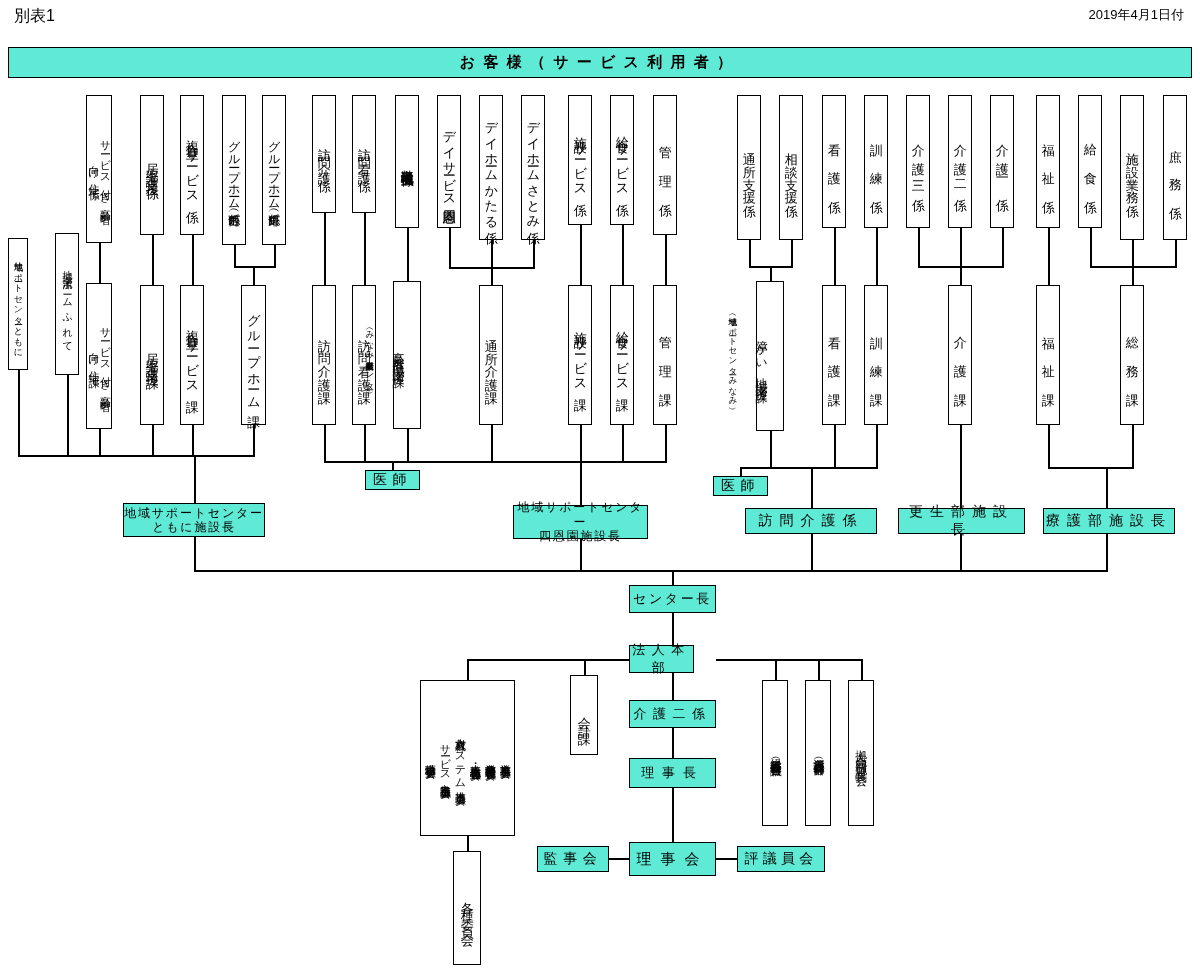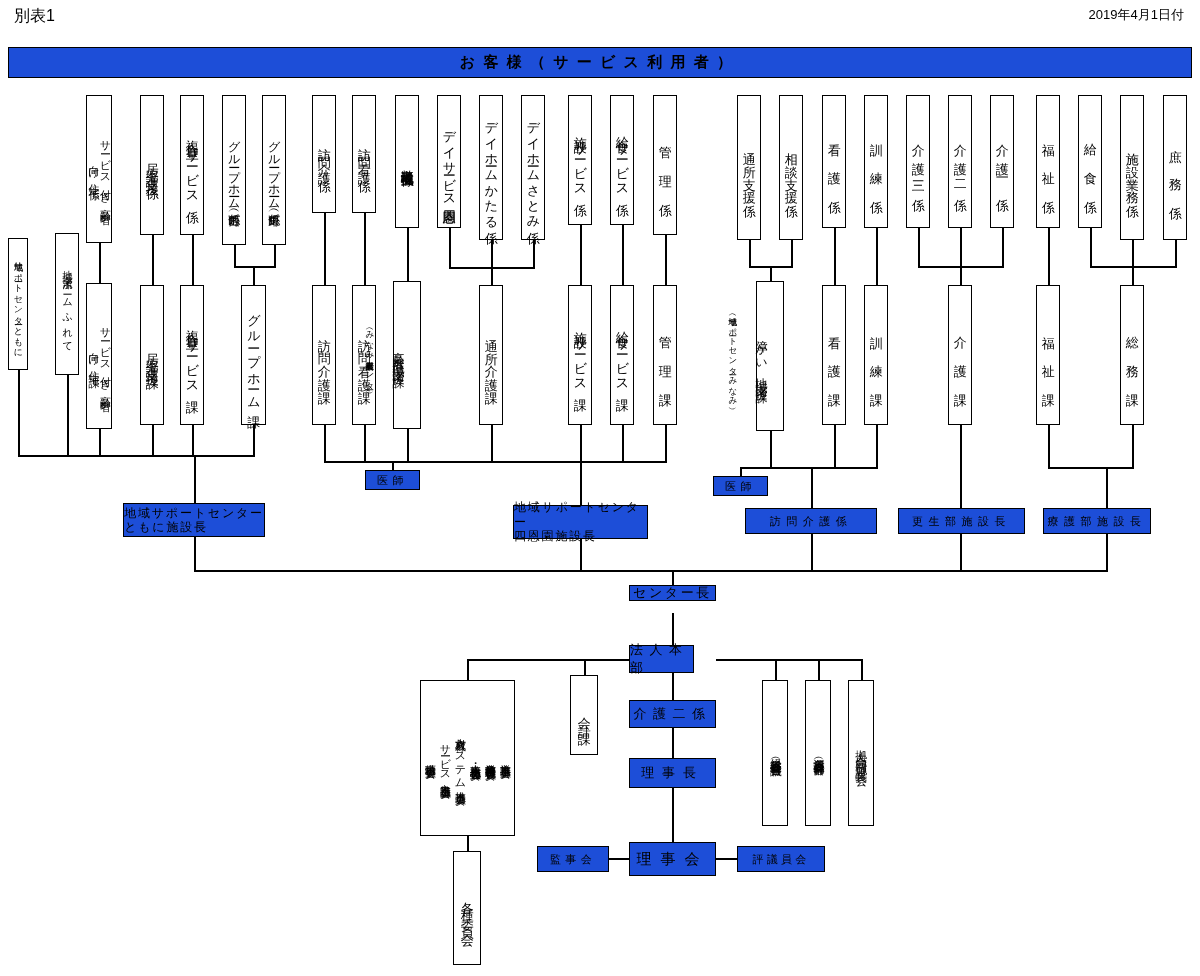--- a/index.html
+++ b/index.html
@@ -4,30 +4,30 @@
 <style>
   html,body{margin:0;padding:0;background:#fff}
   #chart{position:relative;width:1200px;height:976px;background:#fff;color:#000;
          font-family:"Liberation Sans","DejaVu Sans",sans-serif;overflow:hidden}
   .lbl{position:absolute;font-size:16px;white-space:nowrap}
   
   .vb{position:absolute;box-sizing:border-box;border:1.5px solid #000;background:#fff;
       writing-mode:vertical-rl;text-orientation:mixed;display:flex;align-items:center;
       justify-content:center;text-align:center;white-space:pre-line;font-size:13px;line-height:1.2}
   
-  .hb{position:absolute;box-sizing:border-box;border:1.5px solid #000;background:#1d4ed8;
-      display:flex;align-items:center;justify-content:center;text-align:left;
+  .hb{position:absolute;box-sizing:border-box;border:1.5px solid #000;background:#5eead4;
+      display:flex;align-items:center;justify-content:center;text-align:center;
       white-space:pre-line;font-size:13px}
   .ln{position:absolute;background:#000}
   .cols2{font-size:11px;line-height:11.5px;letter-spacing:.25em;padding-top:.25em}
   .cmix{display:block}
   .cmix .main{display:block;font-size:12px;line-height:13.5px;letter-spacing:.3em;padding-top:.3em}
   .cmix .sub{display:block;font-size:8.5px;line-height:10.5px;letter-spacing:.02em}
   .small9{font-size:9px}.small10{font-size:10px}.fs12{font-size:12px}.fs115{font-size:11.5px}
-  .fs125{font-size:11px}.fs15{font-size:15px}
+  .fs125{font-size:14px}.fs15{font-size:15px}
   .cmlist{font-size:11px;line-height:15px;letter-spacing:.04em}
   .vls0{letter-spacing:.05em}
   .vls1{letter-spacing:.3em;padding-top:.3em}
   .vls2{letter-spacing:.6em;padding-top:.6em}
   .vls3{letter-spacing:1em;padding-top:1em}
   .vls4{letter-spacing:1.4em;padding-top:1.4em}
   .vls5{letter-spacing:2.2em;padding-top:2.2em}
   .hls2{letter-spacing:.2em}.hls3{letter-spacing:.3em}.hls4{letter-spacing:.4em}
   .hls5{letter-spacing:.5em}.hls6{letter-spacing:.6em}
   .two{font-size:12px;line-height:14.5px;letter-spacing:.15em}
@@ -99,23 +99,23 @@
 
   <div class="hb fs125 hls4" style="left:365px;top:470px;width:55px;height:20px">医師</div>
   <div class="hb fs125 hls4" style="left:713px;top:476px;width:55px;height:20px">医師</div>
 
   <div class="hb two" style="left:123px;top:503px;width:142px;height:34px">地域サポートセンター
 ともに施設長</div>
   <div class="hb two" style="left:513px;top:505px;width:135px;height:34px">地域サポートセンター
 四恩園施設長</div>
   <div class="hb fs125 hls5" style="left:745px;top:508px;width:132px;height:26px">訪問介護係</div>
   <div class="hb fs125 hls5" style="left:898px;top:508px;width:127px;height:26px">更生部施設長</div>
-  <div class="hb fs125 hls5" style="left:1043px;top:508px;width:108px;height:26px">療護部施設長</div>
-
-  <div class="hb hls2" style="left:629px;top:585px;width:87px;height:16px">センター長</div>
+  <div class="hb fs125 hls5" style="left:1043px;top:508px;width:132px;height:26px">療護部施設長</div>
+
+  <div class="hb hls2" style="left:629px;top:585px;width:87px;height:28px">センター長</div>
   <div class="hb hls5" style="left:629px;top:645px;width:65px;height:28px">法人本部</div>
   <div class="vb vls2" style="left:570px;top:675px;width:28px;height:80px">会計課</div>
   <div class="hb hls5" style="left:629px;top:700px;width:87px;height:28px">介護二係</div>
   <div class="hb hls6" style="left:629px;top:758px;width:87px;height:30px">理事長</div>
   <div class="hb fs15 hls6" style="left:629px;top:842px;width:87px;height:34px">理事会</div>
   <div class="hb fs125 hls4" style="left:537px;top:846px;width:72px;height:26px">監事会</div>
   <div class="hb fs125 hls3" style="left:737px;top:846px;width:88px;height:26px">評議員会</div>
 
   <div class="vb cmlist" style="left:420px;top:680px;width:95px;height:156px">事業推進委員会
 事業予算執行管理委員会

